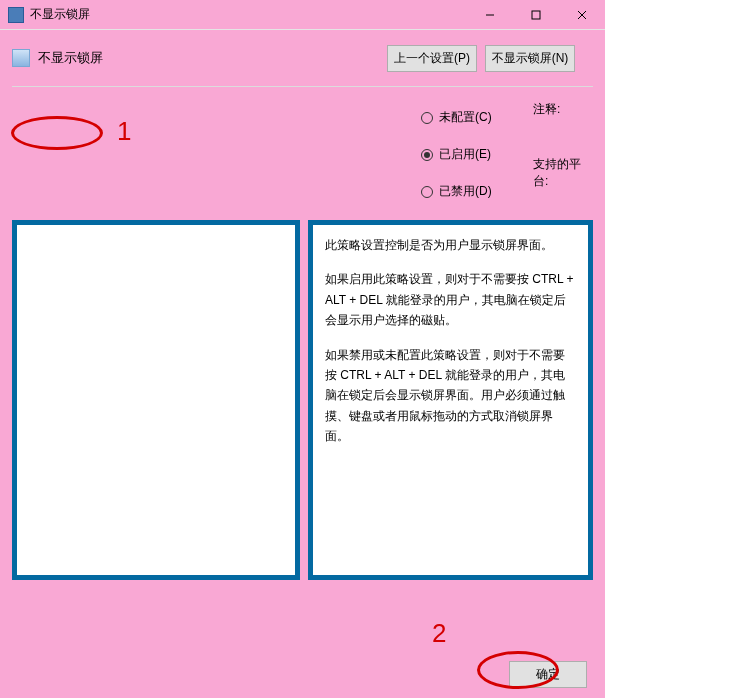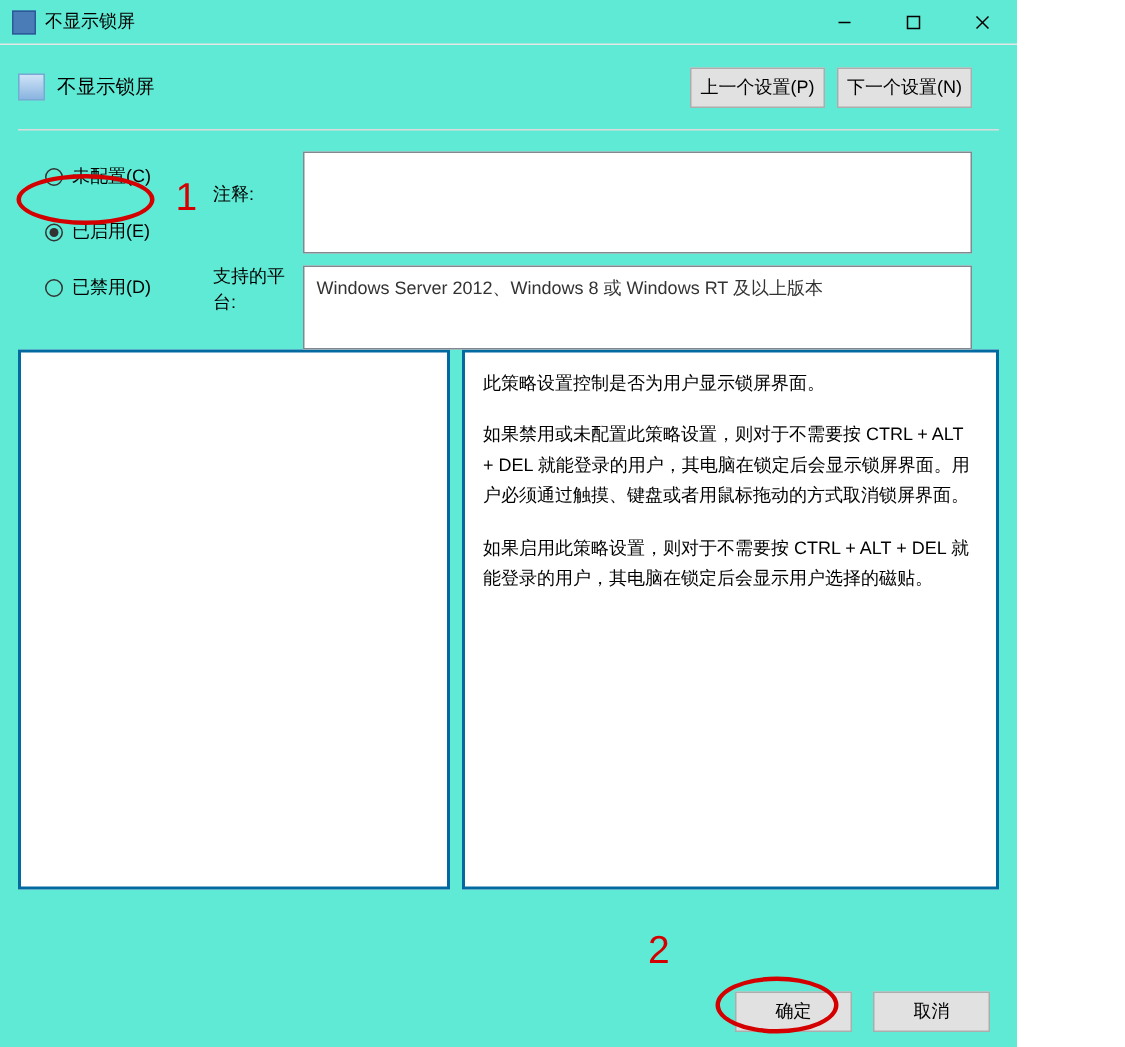--- a/index.html
+++ b/index.html
@@ -5,23 +5,23 @@
 * { box-sizing: border-box; margin: 0; padding: 0; }
 body {
   font-family: "Microsoft YaHei", "Segoe UI", sans-serif;
   font-size: 12px;
   background: #fff;
   width: 750px;
   height: 698px;
   overflow: hidden;
 }
 .window {
-  width: 678px;
+  width: 605px;
   height: 698px;
-  background: #5eead4;
+  background: #f9a8d4;
   position: relative;
 }
 .titlebar {
   height: 30px;
   border-bottom: 1px solid #e5e5e5;
   display: flex;
   align-items: center;
   padding-left: 8px;
 }
 .titlebar-icon {
@@ -104,21 +104,21 @@
   position: absolute;
   color: #d40000;
   font-size: 26px;
   font-weight: normal;
   pointer-events: none;
 }
 .annot1 { left: 117px; top: 116px; }
 .labels-col {
   width: 60px;
 }
-.labels-col .lbl { margin-top: 20px; }
+.labels-col .lbl { margin-top: 0; }
 .labels-col .lbl2 { margin-top: 38px; }
 .fields-col { flex: 1; padding-right: 18px; }
 .comment-box {
   width: 100%;
   height: 68px;
   border: 1px solid #828790;
   background: #fff;
 }
 .platform-box {
   margin-top: 8px;
@@ -137,21 +137,21 @@
 }
 .lower-labels .l1 { width: 302px; padding-left: 2px; }
 
 .panes {
   display: flex;
   padding: 0 12px;
   gap: 8px;
   height: 360px;
 }
 .pane {
-  border: 2px solid #0369a1;
+  border: 5px solid #0369a1;
   background: #fff;
   overflow: hidden;
 }
 .pane-left { width: 288px; }
 .pane-right { flex: 1; padding: 10px 12px; }
 .help-p { margin-bottom: 14px; line-height: 1.7; font-size: 12px; }
 
 .annot2 { left: 432px; top: 618px; }
 .ring2 { left: 477px; top: 651px; width: 82px; height: 38px; }
 
@@ -194,21 +194,21 @@
           </svg>
       </div>
     </div>
   </div>
 
   <div class="header-row">
     <div class="header-icon"></div>
     <div class="header-title">不显示锁屏</div>
     <div class="nav-btns">
       <button class="btn">上一个设置(P)</button>
-      <button class="btn">下一个设置(N)</button>
+      <button class="btn">不显示锁屏(N)</button>
     </div>
   </div>
 
   <div class="divider"></div>
 
   <div class="config-area">
     <div class="radio-col">
       <div class="radio-row">
         <span class="radio"></span>
         <span>未配置(C)</span>
@@ -219,40 +219,33 @@
       </div>
       <div class="radio-row">
         <span class="radio"></span>
         <span>已禁用(D)</span>
       </div>
     </div>
     <div class="labels-col">
       <div class="lbl">注释:</div>
       <div class="lbl2">支持的平台:</div>
     </div>
-    <div class="fields-col">
-      <div class="comment-box"></div>
-      <div class="platform-box">
-        <span>Windows Server 2012、Windows 8 或 Windows RT 及以上版本</span>
-      </div>
-    </div>
   </div>
 
 
   <div class="panes">
     <div class="pane pane-left"></div>
     <div class="pane pane-right">
       <p class="help-p">此策略设置控制是否为用户显示锁屏界面。</p>
+      <p class="help-p">如果启用此策略设置，则对于不需要按 CTRL + ALT + DEL  就能登录的用户，其电脑在锁定后会显示用户选择的磁贴。</p>
       <p class="help-p">如果禁用或未配置此策略设置，则对于不需要按 CTRL + ALT + DEL 就能登录的用户，其电脑在锁定后会显示锁屏界面。用户必须通过触摸、键盘或者用鼠标拖动的方式取消锁屏界面。</p>
-      <p class="help-p">如果启用此策略设置，则对于不需要按 CTRL + ALT + DEL  就能登录的用户，其电脑在锁定后会显示用户选择的磁贴。</p>
     </div>
   </div>
 
   <div class="footer">
     <button class="btn small">确定</button>
-    <button class="btn small">取消</button>
   </div>
 
   <div class="ring ring1"></div>
   <div class="annot annot1">1</div>
   <div class="annot annot2">2</div>
   <div class="ring ring2"></div>
 </div>
 
 </body></html>

